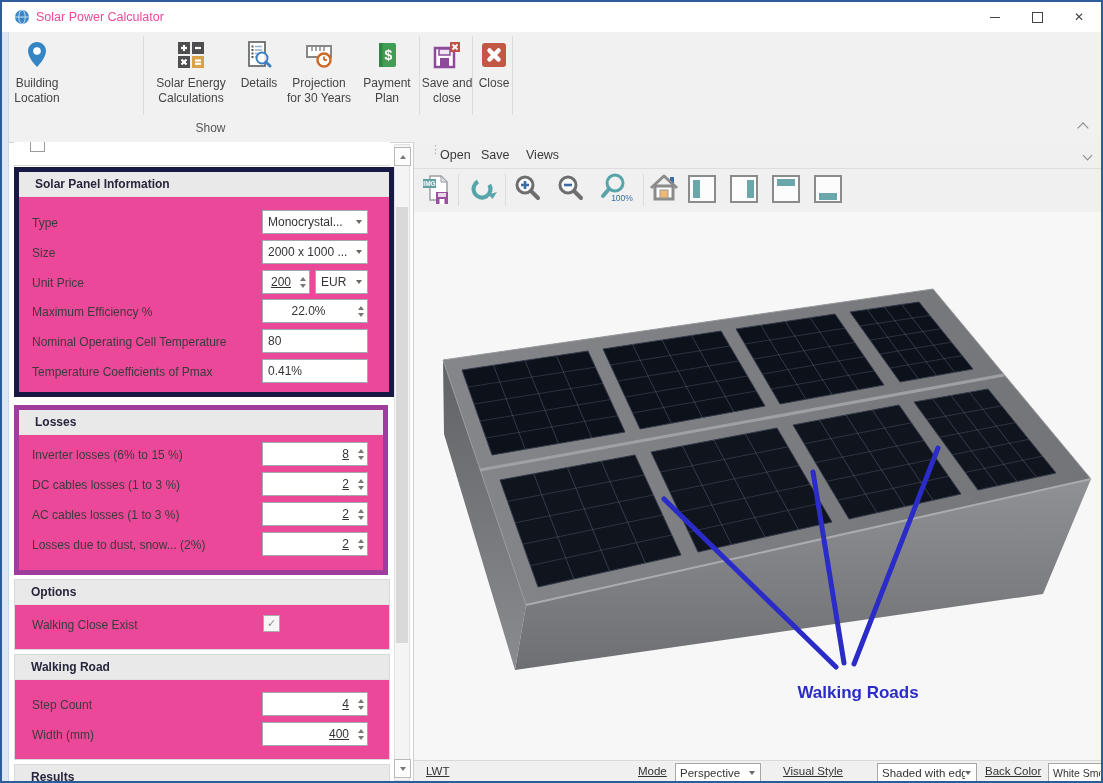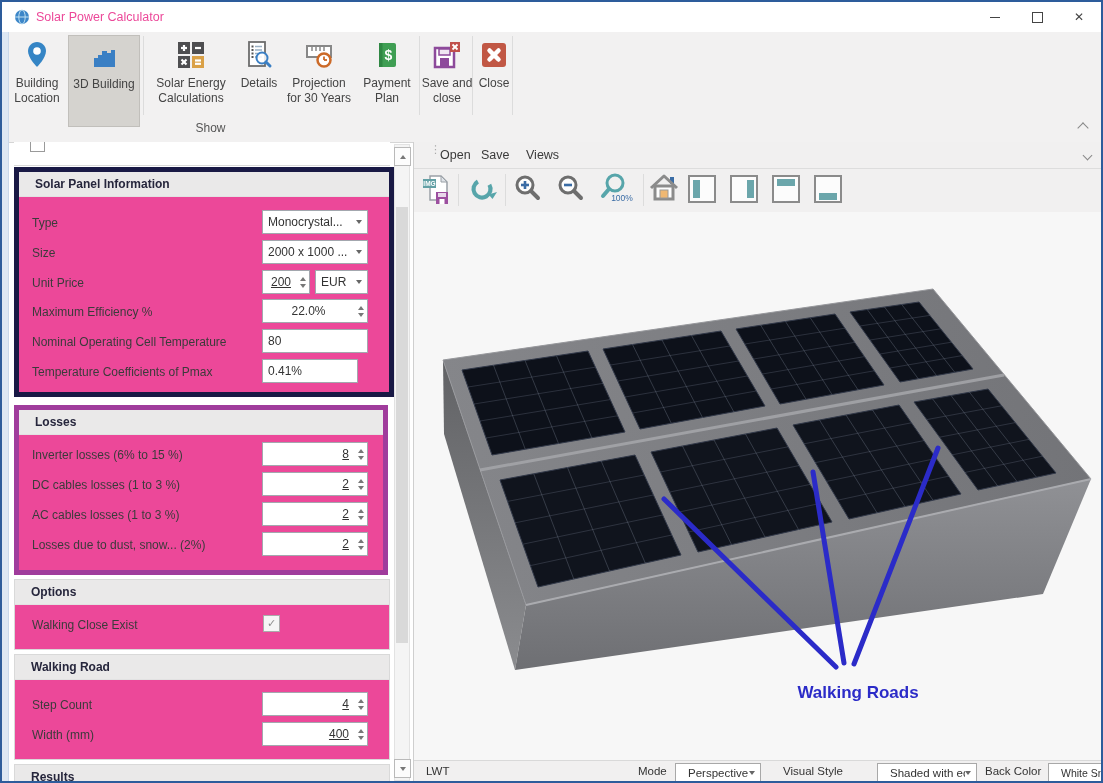--- a/index.html
+++ b/index.html
@@ -51,23 +51,23 @@
   #menubar{position:absolute;left:0;top:0;width:100%;height:26px;border-bottom:1px solid #ddd;}
   .mitem{position:absolute;top:0;line-height:26px;font-size:12.5px;color:#3a3a3a;}
   #menu-grip{position:absolute;left:16px;top:5px;color:#a9a9a9;font-size:11px;line-height:5px;letter-spacing:-2px;}
   #menu-chevron{position:absolute;right:12px;top:10px;width:6px;height:6px;border-left:1.5px solid #888;border-top:1.5px solid #888;transform:rotate(-135deg);}
   #viewtoolbar{position:absolute;left:0;top:26px;width:100%;height:44px;border-bottom:1px solid #d9d9d9;}
   .tbtn{position:absolute;top:4px;}
   .tsep{position:absolute;top:6px;width:1px;height:32px;background:#dcdcdc;}
   #viewport{position:absolute;left:0;top:70px;width:690px;height:548px;background:#be185d;}
   
   #statusbar{position:absolute;left:0;top:618px;width:100%;height:23px;background:#f1f0f0;border-top:1px solid #d9d9d9;}
-  .slbl{position:absolute;top:4px;font-size:11.5px;color:#333;white-space:nowrap;}
+  .slbl{position:absolute;top:4px;font-size:11.5px;color:#333;white-space:nowrap;text-decoration:underline;}
   .scombo{position:absolute;top:2px;height:19px;border:1px solid #a8a8a8;background:#fff;display:flex;align-items:center;box-sizing:border-box;font-size:11.5px;color:#333;}
-  .scombo .val{flex:1;padding:0 12px;overflow:hidden;white-space:nowrap;}
+  .scombo .val{flex:1;padding:0 4px;overflow:hidden;white-space:nowrap;}
 </style>
 </head>
 <body>
 
 <div id="win">
 
   <div id="titlebar">
     <svg class="abs" style="left:12px;top:7px" width="16" height="16">
       <circle cx="8" cy="8" r="7" fill="#3c86c8"></circle>
       <ellipse cx="8" cy="8" rx="3.2" ry="7" fill="none" stroke="#bfe0f2" stroke-width="1"></ellipse>
@@ -86,27 +86,20 @@
   </div>
 
   <div id="ribbon">
     <div class="rbtn" style="left:6px;width:58px">
       <svg width="32" height="32">
         <path d="M16 3 C11 3 7 7 7 12 c0 7 9 16 9 16 s9 -9 9 -16 c0 -5 -4 -9 -9 -9z" fill="#3585c5"></path>
         <circle cx="16" cy="12" r="3.8" fill="#fff"></circle>
       </svg>
       <span class="t">Building</span>
       <span class="t">Location</span>
-    </div>
-    <div class="rbtn sel" style="left:66px;width:72px">
-      <svg width="32" height="32">
-        <path d="M6 27 V18 h4 v-3 h4 v-4 h5 v2 h4 v-3 h4 v17 z" fill="#3a7fc4"></path>
-      </svg>
-      <span class="t">3D Building</span>
-      <span class="t"></span>
     </div>
     <div class="rbtn" style="left:144px;width:90px">
       <svg width="32" height="32">
         <rect x="3" y="3" width="12" height="12" fill="#4e4e50"></rect>
           <rect x="17" y="3" width="12" height="12" fill="#4e4e50"></rect>
         <rect x="3" y="17" width="12" height="12" fill="#4e4e50"></rect>
           <rect x="17" y="17" width="12" height="12" fill="#daa147"></rect>
         <g stroke="#fff" stroke-width="2.2">
           <line x1="9" y1="6" x2="9" y2="12"></line>
             <line x1="6" y1="9" x2="12" y2="9"></line>
@@ -238,21 +231,21 @@
       <span class="arrcol">
           <span class="sup"></span>
           <span class="sdn"></span>
         </span>
     </div>
     <span class="lbl" style="left:13px;top:163px">Nominal Operating Cell Temperature</span>
     <div class="fld" style="left:243px;top:157px;width:106px">
       <span class="val">80</span>
     </div>
     <span class="lbl" style="left:13px;top:193px">Temperature Coefficients of Pmax</span>
-    <div class="fld" style="left:243px;top:187px;width:96px">
+    <div class="fld" style="left:243px;top:187px;width:106px">
       <span class="val">0.41%</span>
     </div>
   </div>
 
   <div class="sec hl-purple" style="left:12px;top:403px;width:364px;height:160px">
     <div class="sech">Losses</div>
     <span class="lbl" style="left:13px;top:38px">Inverter losses (6% to 15 %)</span>
     <div class="fld spin" style="left:243px;top:32px;width:106px">
       <span class="val">8</span>
       <span class="arrcol">

